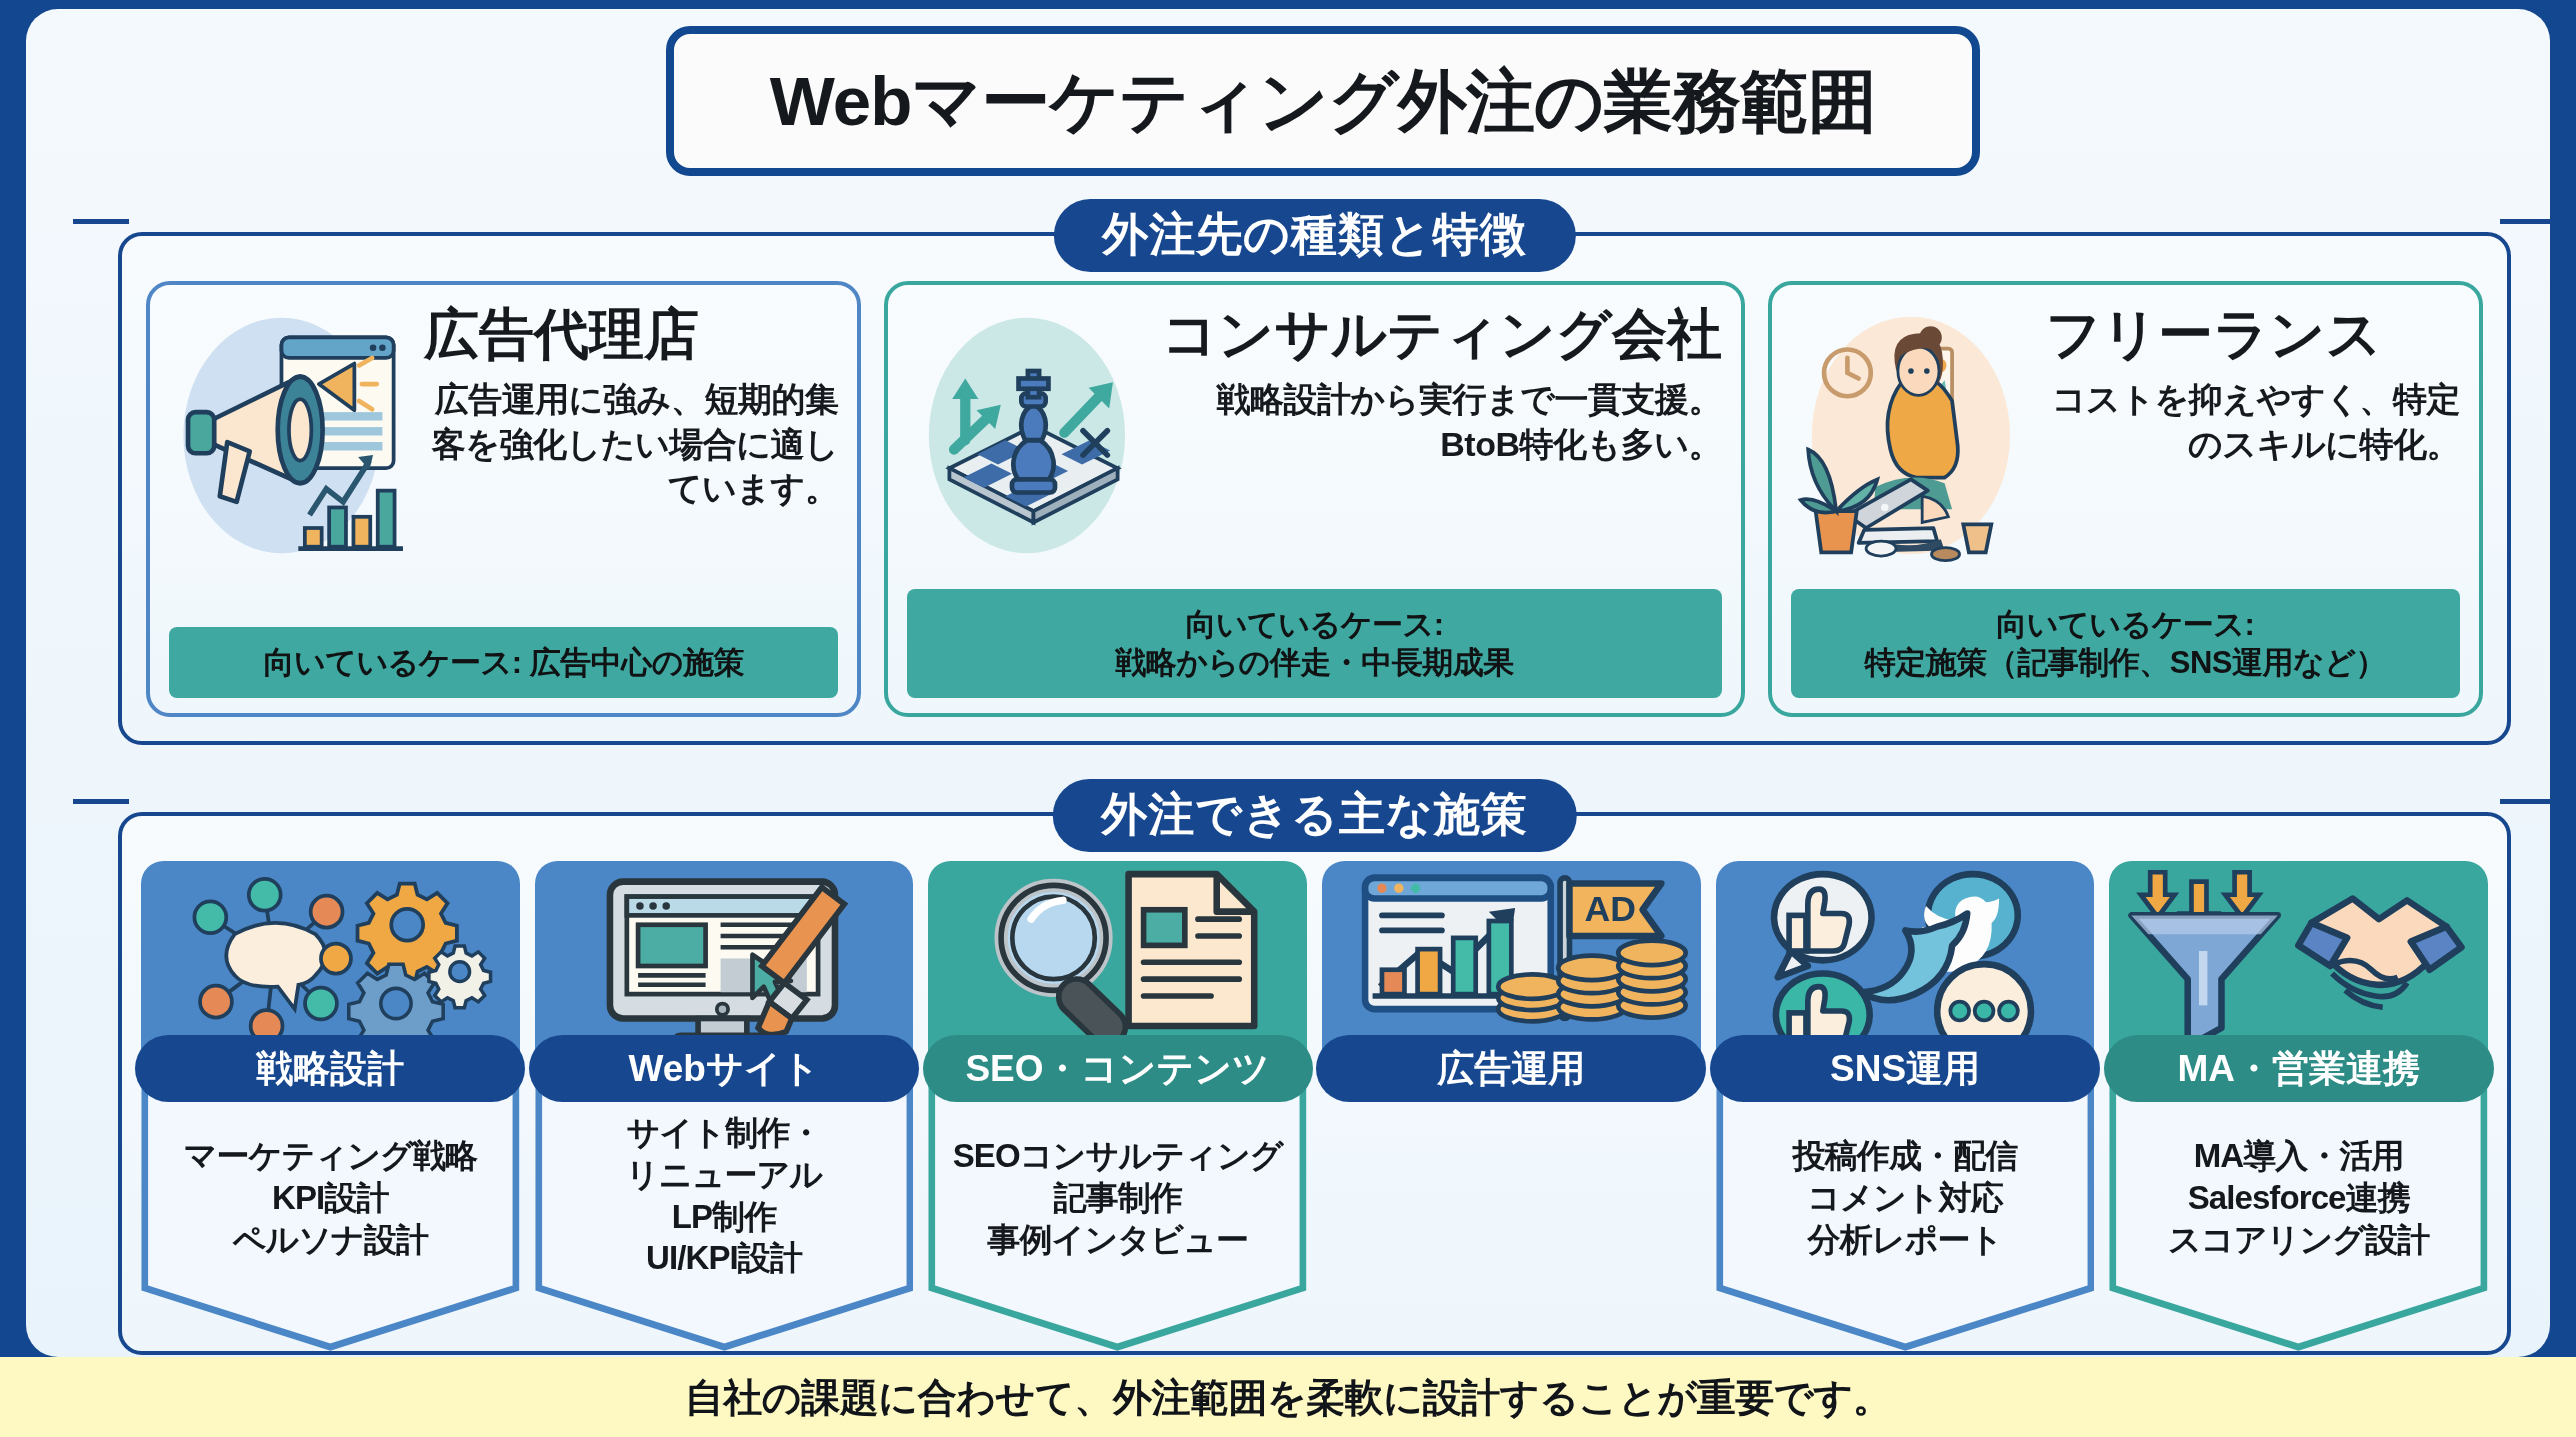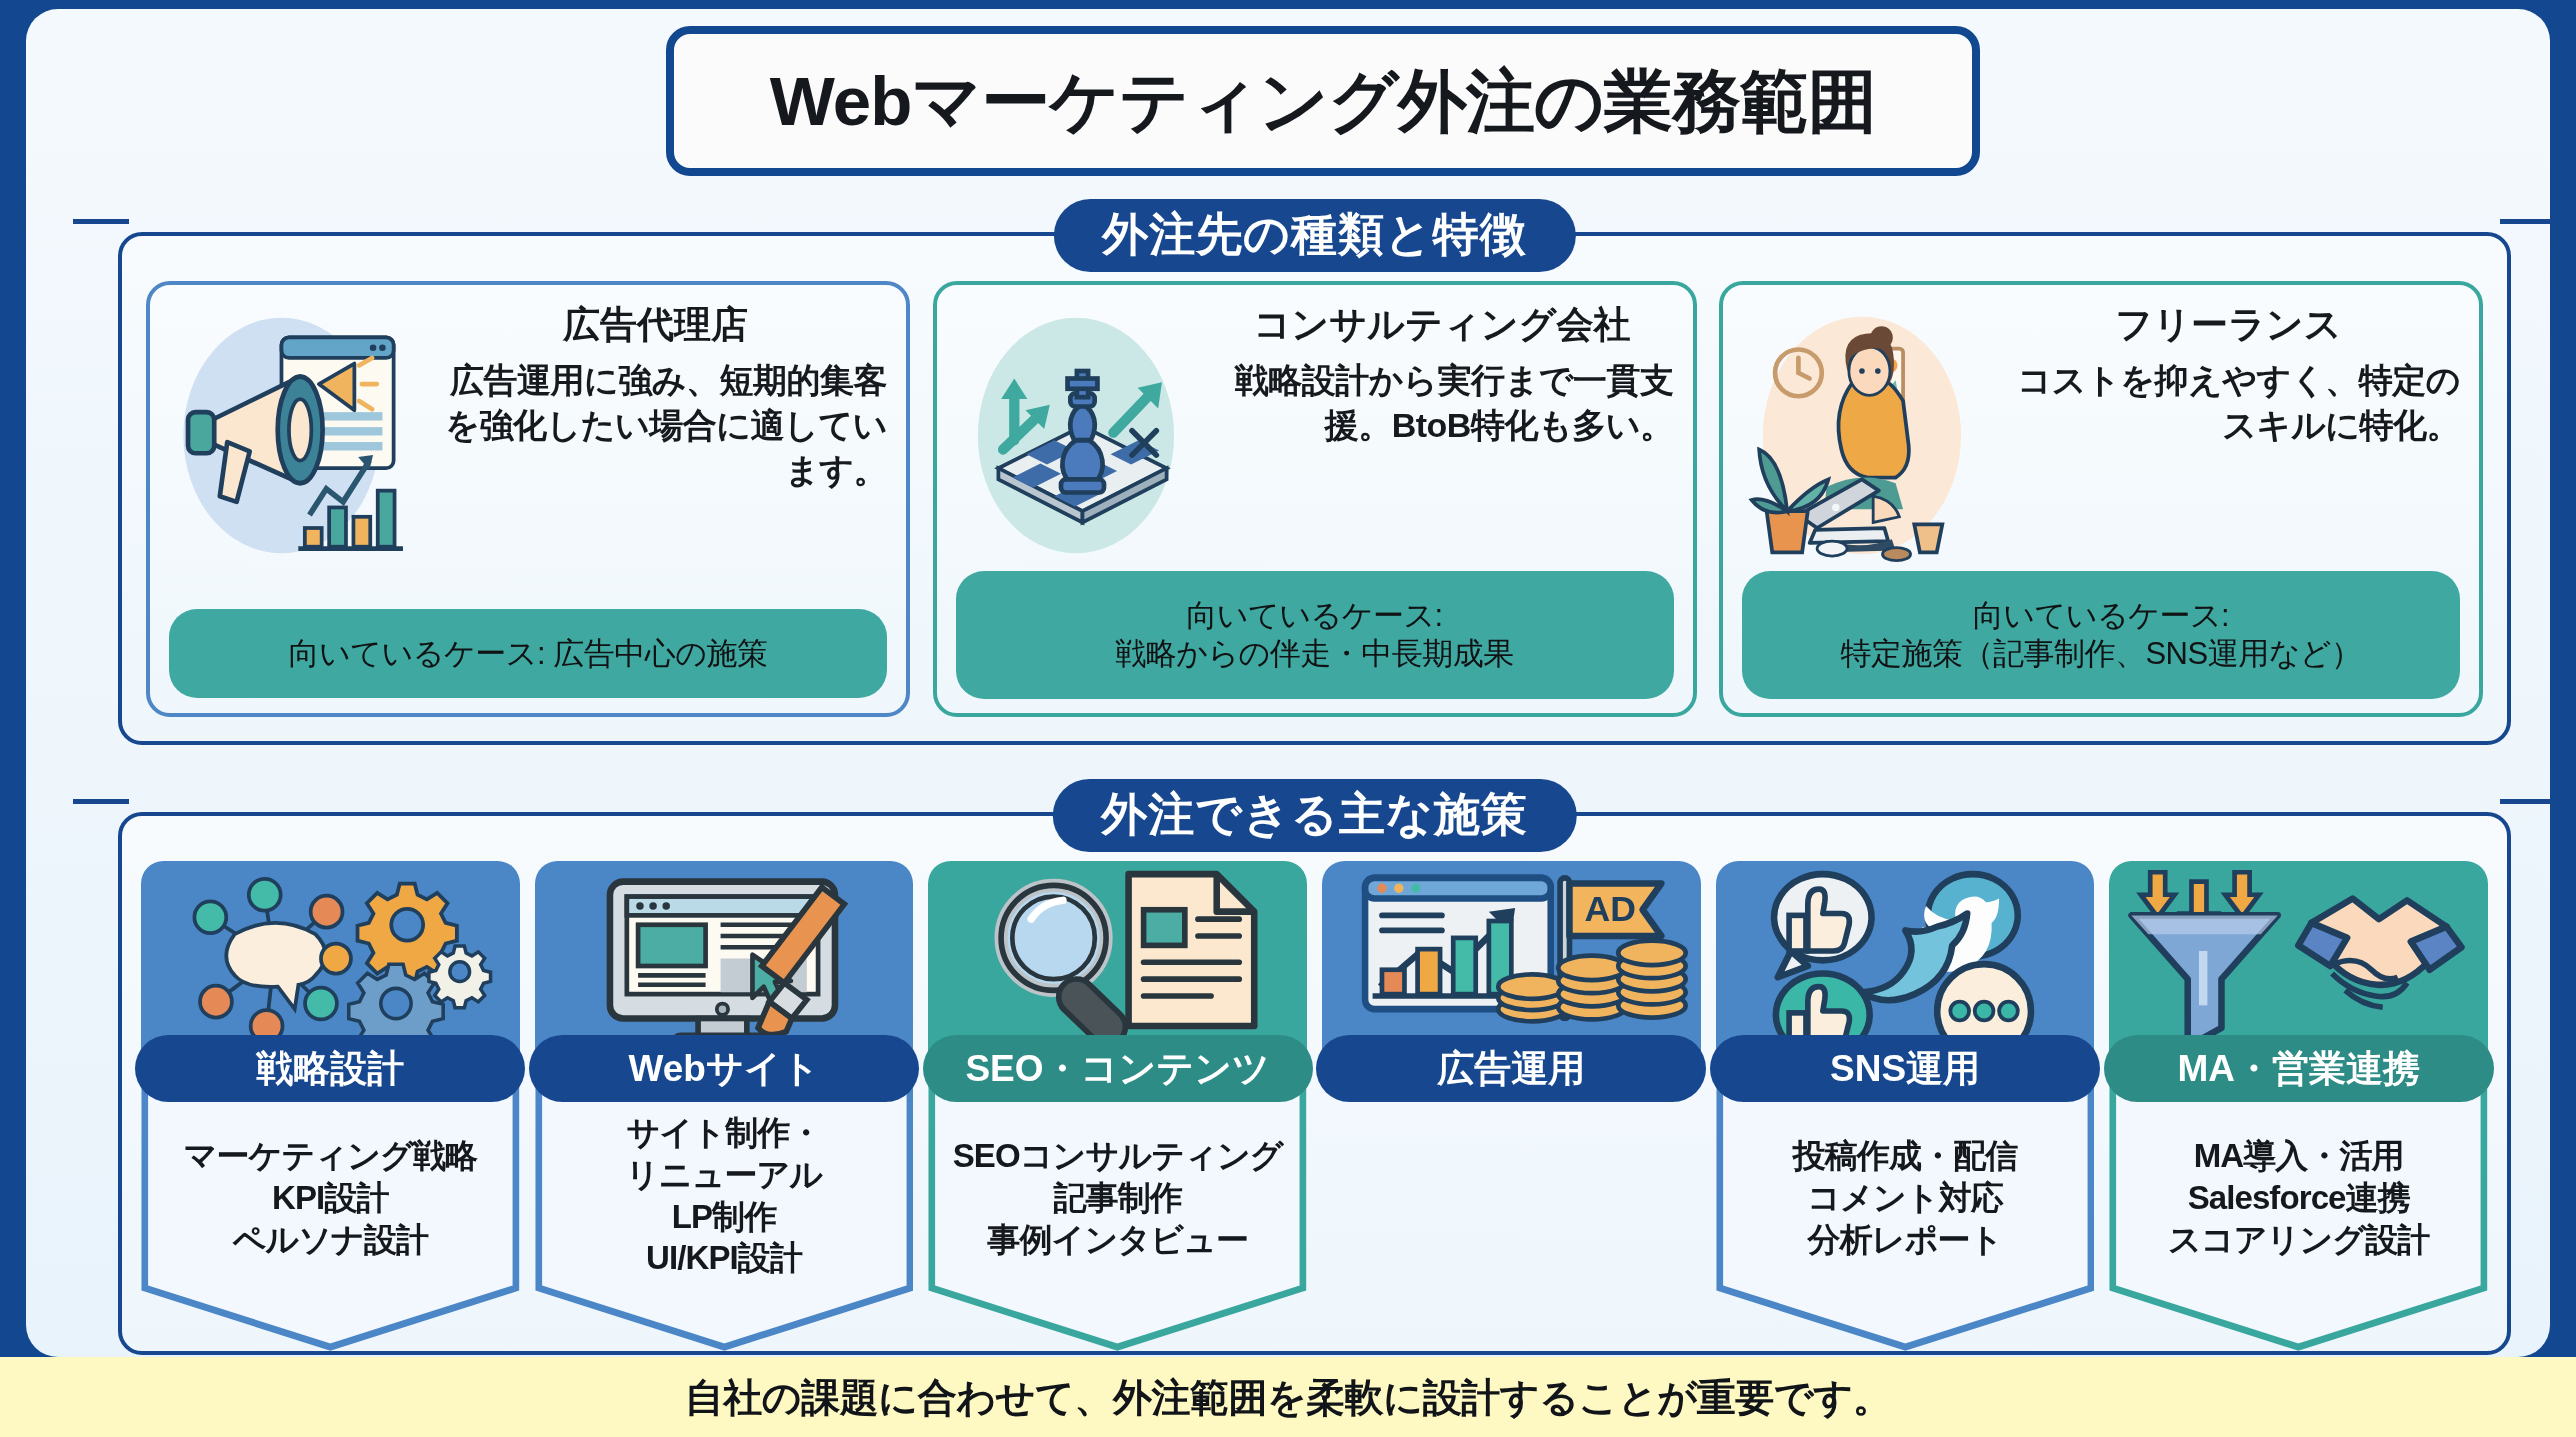--- a/index.html
+++ b/index.html
@@ -55,31 +55,31 @@
     border-radius:24px;border:4.7px solid #4f86c6;
     background:linear-gradient(180deg,#f9fcfe 0%,#eff7fc 100%);
     padding:15px 19px 15px 19px;
     display:flex;flex-direction:column;
   }
   .pcard.teal{border-color:#3aa79f;}
   .pcard-top{display:flex;flex:1;align-items:flex-start;}
   .pcard-illus{width:253px;min-width:253px;height:271px;position:relative;}
   .pcard-body{flex:1;padding-left:1.9px;display:flex;flex-direction:column;}
   .pcard-name{
-    font-size:37px;font-weight:bold;color:#16191d;text-align:center;
+    font-size:55px;font-weight:bold;color:#16191d;text-align:left;
     line-height:1.05;margin-top:5.6px;white-space:nowrap;
   }
   .pcard-desc{
     font-size:34px;font-weight:bold;color:#16191d;line-height:1.32;
     margin-top:13px;letter-spacing:-0.5px;text-align:right;
   }
   .pcard-pill{
-    margin-top:auto;background:#3fa9a1;color:#101214;border-radius:28px;
-    font-size:31px;font-weight:normal;text-align:center;line-height:1.22;
-    padding:26px 13px;letter-spacing:-0.5px;
+    margin-top:auto;background:#3fa9a1;color:#101214;border-radius:8px;
+    font-size:31px;font-weight:bold;text-align:center;line-height:1.22;
+    padding:17px 13px;letter-spacing:-0.5px;
   }
   .pcard-pill .l2{display:block;}
   
   .cards6{
     position:absolute;left:0;top:0;width:100%;height:100%;
     display:flex;gap:15px;padding:45px 19px 0 19px;box-sizing:border-box;
   }
   .mcard{
     flex:1;position:relative;display:flex;flex-direction:column;
   }

